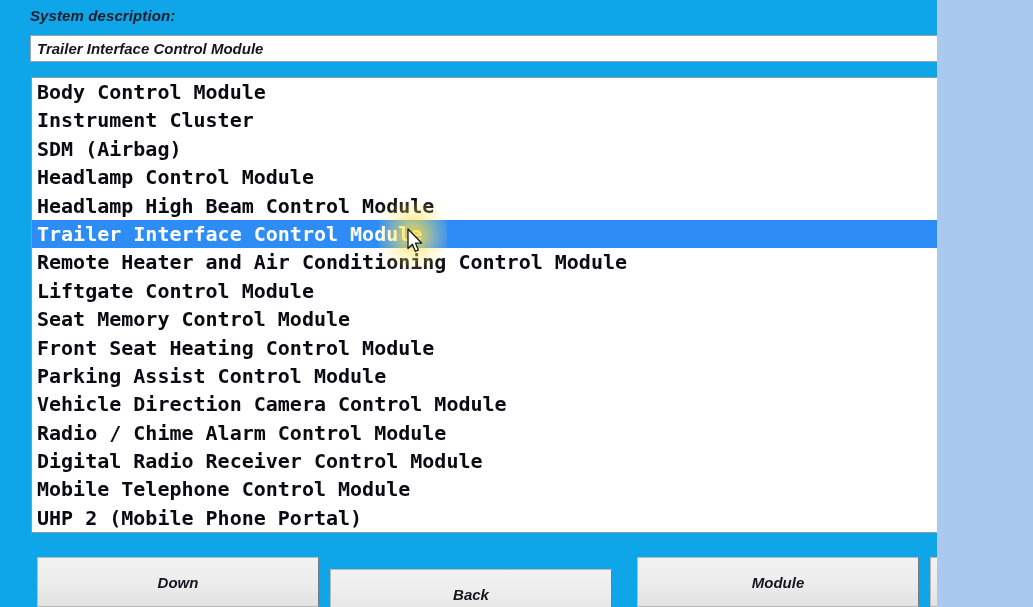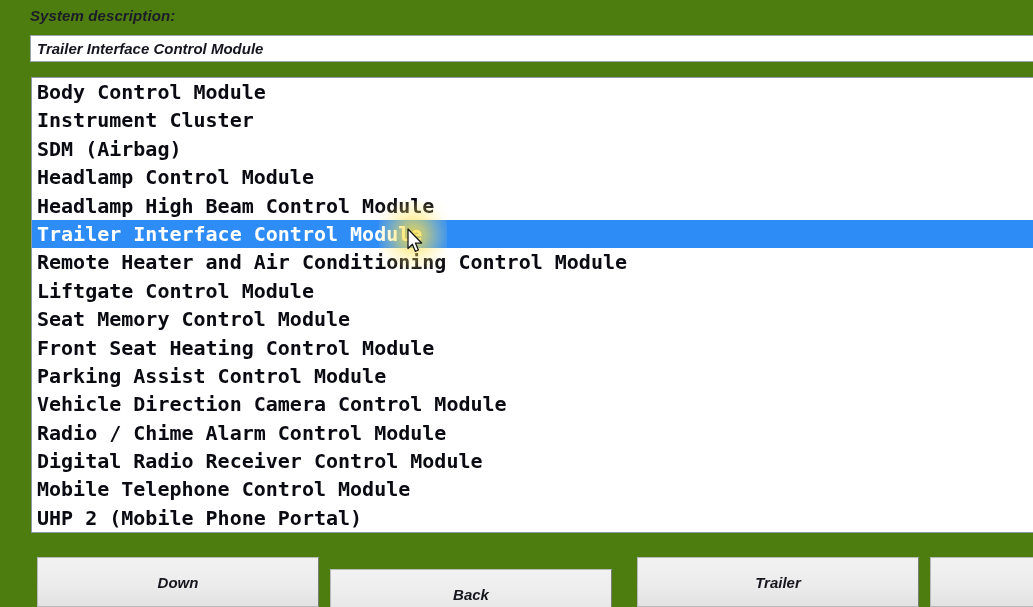--- a/index.html
+++ b/index.html
@@ -11,23 +11,23 @@
     height: 607px;
     background: #a9c9ef;
     font-family: "Liberation Sans", sans-serif;
     overflow: hidden;
     position: relative;
   }
 
   #app {
     position: absolute;
     left: 0; top: 0;
-    width: 1033px;
+    width: 937px;
     height: 607px;
-    background: #4d7c0f;
+    background: #0ea5e9;
     overflow: hidden;
   }
 
   
   .field-label {
     position: absolute;
     left: 30px;
     top: 7px;
     font-size: 15px;
     font-weight: bold;
@@ -188,21 +188,21 @@
         <div class="list-item">Radio / Chime Alarm Control Module</div>
         <div class="list-item">Digital Radio Receiver Control Module</div>
         <div class="list-item">Mobile Telephone Control Module</div>
         <div class="list-item">UHP 2 (Mobile Phone Portal)</div>
       </div>
   </div>
 
   <div class="buttonbar">
     <div class="btn btn-down">Down</div>
     <div class="btn btn-back">Back</div>
-    <div class="btn btn-choose">Trailer</div>
+    <div class="btn btn-choose">Module</div>
     <div class="btn btn-extra"></div>
   </div>
 
   <div class="cursor-glow"></div>
 
   <div class="cursor-arrow">
     <svg width="18" height="26" viewBox="0 0 18 26" xmlns="http://www.w3.org/2000/svg">
       <path d="M1,1 L1,20.5 L5.4,16.3 L8.4,23.4 L11.4,22.0 L8.5,15.2 L14.6,15.0 Z" fill="#ffffff" stroke="#1a1a1a" stroke-width="1.3" stroke-linejoin="round"></path>
     </svg>
   </div>

